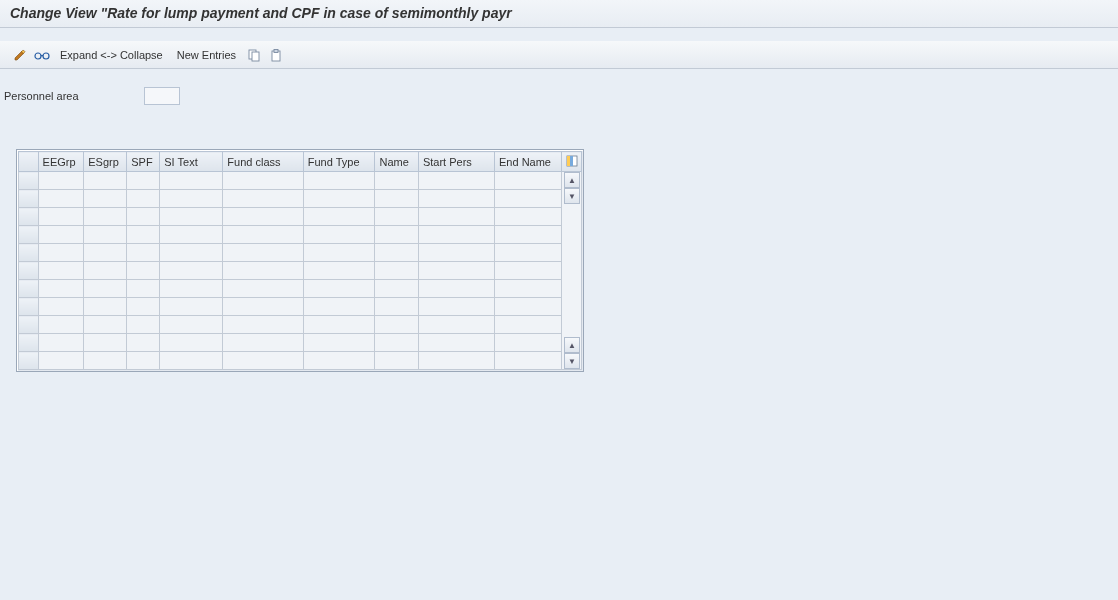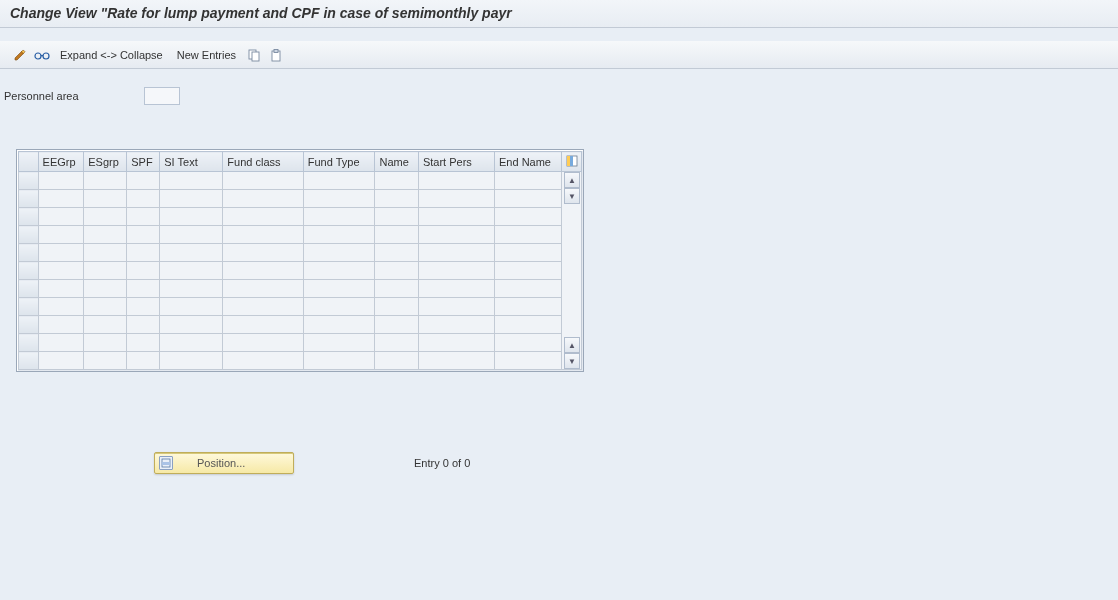--- a/index.html
+++ b/index.html
@@ -390,25 +390,13 @@
             <td></td>
             <td></td>
             <td></td>
             <td></td>
             <td></td>
           </tr>
         </tbody>
     </table>
   </div>
 
-  <div class="footer-row">
-    <div class="position-btn">
-      <span class="icon-box">
-        <svg width="10" height="10" viewBox="0 0 10 10">
-          <rect x="1" y="1" width="8" height="8" fill="none" stroke="#5a7aa5" stroke-width="0.8"></rect>
-          <rect x="1" y="4" width="8" height="3" fill="#aac3e6"></rect>
-        </svg>
-      </span>
-      <span>Position...</span>
-    </div>
-    <span class="entry-text">Entry 0 of 0</span>
-  </div>
 </div>
 
 </body></html>

